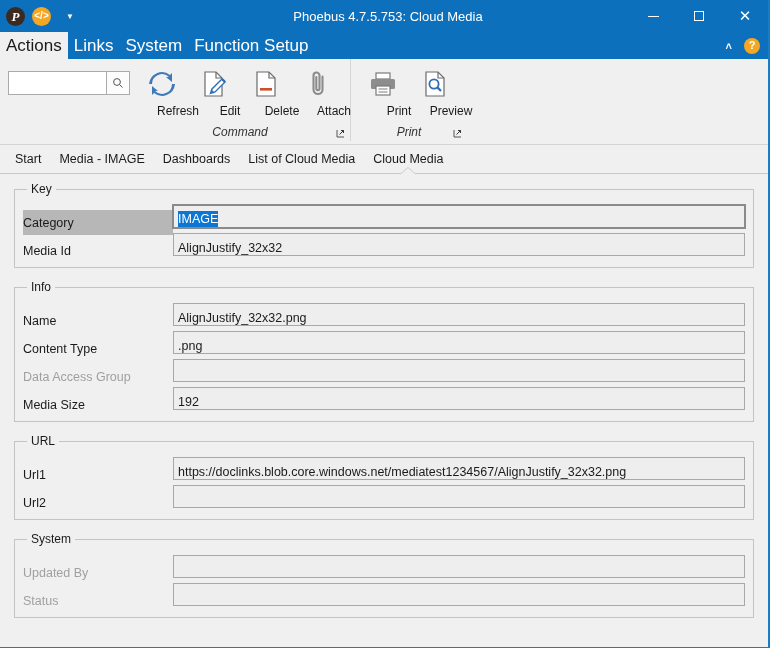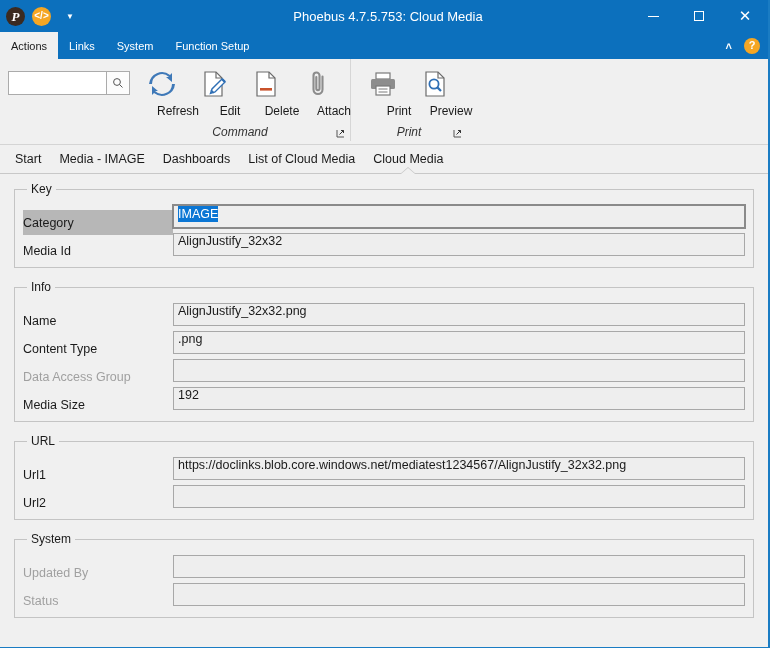--- a/index.html
+++ b/index.html
@@ -103,24 +103,24 @@
 
   
   .menubar {
     position: relative;
     height: 27px;
     background: #0c70bd;
     display: flex;
     align-items: stretch;
   }
   .menutab {
-    padding: 0 11px;
+    padding: 0 6px;
     display: flex; align-items: center;
     color: #ffffff;
-    font-size: 11px;
+    font-size: 17px;
     white-space: nowrap;
   }
   .menutab.active {
     background: #f0f0f0;
     color: #1a1a1a;
   }
   .menu-right {
     position: absolute;
     right: 4px; top: 0;
     height: 27px;
@@ -314,21 +314,21 @@
   }
   .flabel.disabled { color: #a0a0a0; }
   .flabel.selected { background: #b7b7b7; }
   .fvalue {
     flex: 1;
     height: 23px;
     border: 1px solid #a8a8a8;
     background: #eeeeee;
     box-sizing: border-box;
     display: flex;
-    align-items: flex-start;
+    align-items: flex-end;
     padding: 0 4px;
     font-size: 12.5px;
     color: #1a1a1a;
     overflow: hidden;
     white-space: nowrap;
   }
   .fvalue.focused {
     border: 1px solid #8a8a8a;
     outline: 1px solid #8a8a8a;
     background: #eeeeee;

